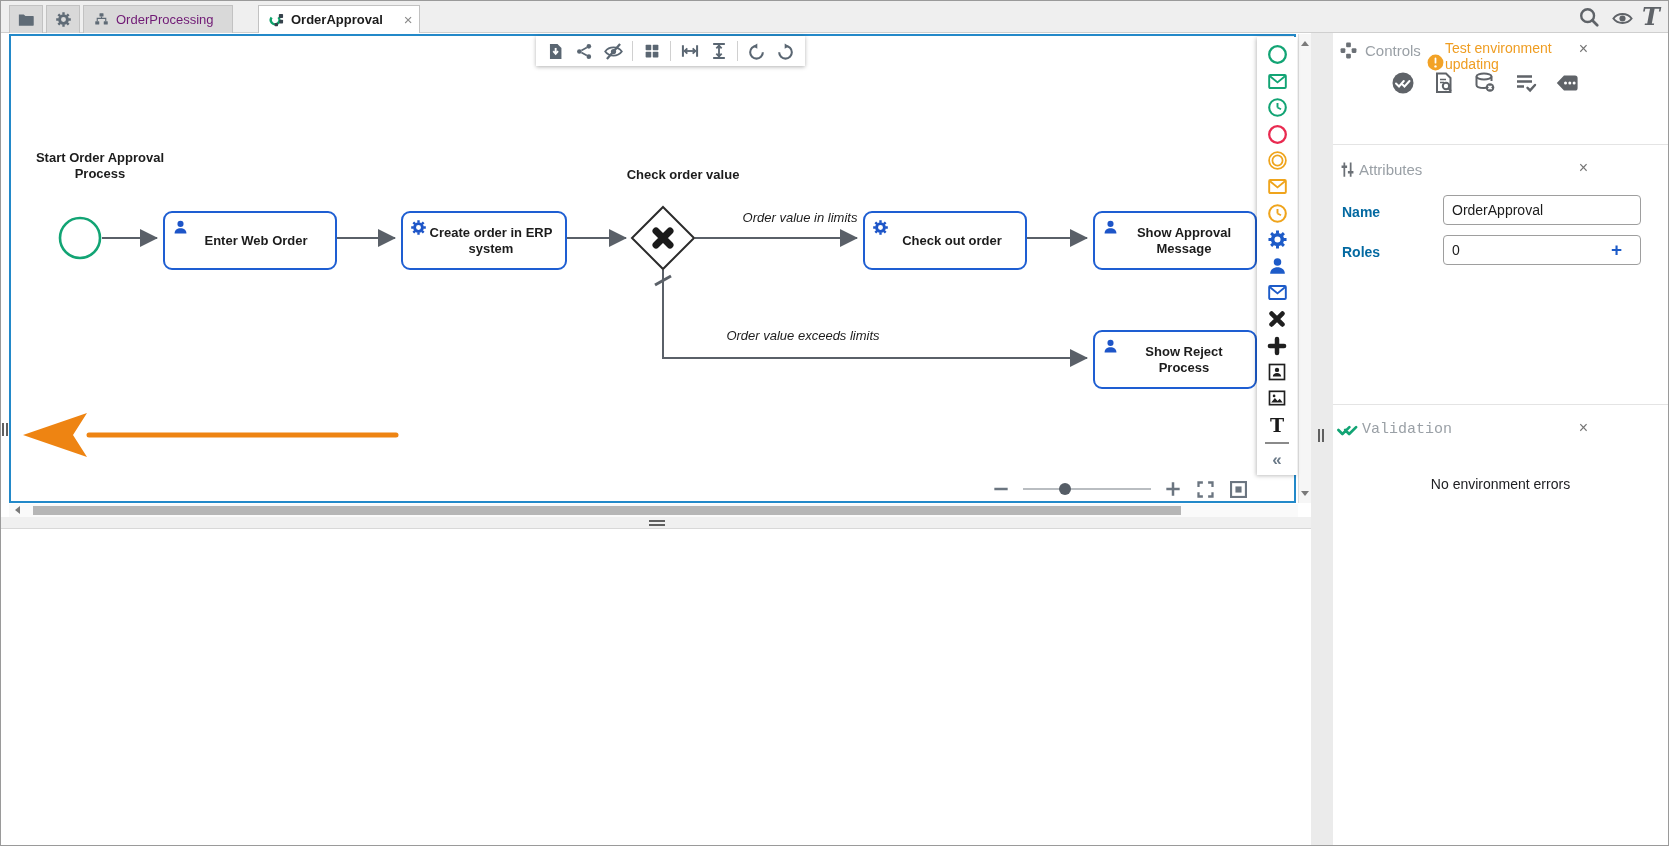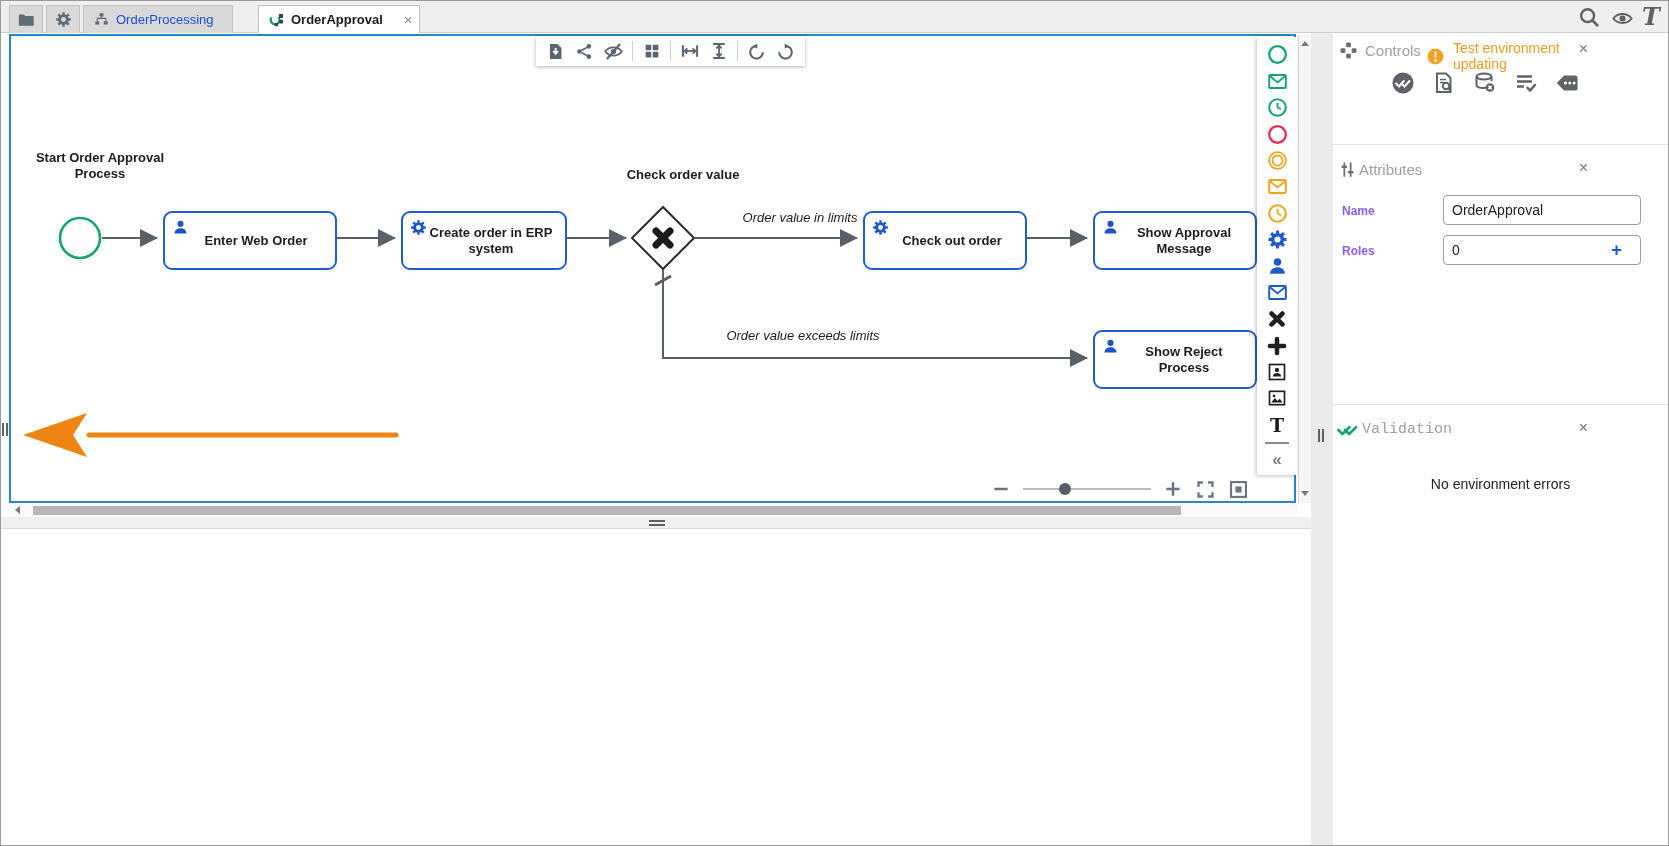--- a/index.html
+++ b/index.html
@@ -5,21 +5,21 @@
   html,body{margin:0;padding:0;background:#fff;}
   #win{position:relative;width:1667px;height:844px;border:1px solid #9a9a9a;
        font-family:"Liberation Sans",sans-serif;overflow:hidden;background:#fff;}
   .abs{position:absolute;box-sizing:border-box;}
   svg.ic{display:block;}
   
   #topbar{left:0;top:0;width:1667px;height:32px;background:#efefef;border-bottom:1px solid #cfcfcf;}
   .minitab{top:4px;height:28px;background:#d9d9d9;border:1px solid #c2c2c2;border-bottom:none;
            display:flex;align-items:center;justify-content:center;color:#5f6b76;cursor:pointer;}
   .tab{top:4px;height:28px;display:flex;align-items:center;gap:7px;padding:0 10px;cursor:pointer;}
-  .tab.inactive{background:#d9d9d9;border:1px solid #c2c2c2;border-bottom:none;color:#1d4ed8;}
+  .tab.inactive{background:#d9d9d9;border:1px solid #c2c2c2;border-bottom:none;color:#701a75;}
   .tab.active{background:#ffffff;border:1px solid #c2c2c2;border-bottom:none;color:#1c1c1c;font-weight:bold;}
   .tab .lbl{font-size:13px;white-space:nowrap;}
   .tabclose{color:#8a8a8a;font-size:15px;margin-left:14px;cursor:pointer;font-weight:normal;}
   .tb-right{color:#5f6368;}
   #logo{font-family:"DejaVu Serif","Liberation Serif",serif;font-style:italic;font-weight:bold;
         font-size:24px;color:#5f6368;}
   
   #canvas{left:8px;top:33px;width:1287px;height:469px;border:2px solid #2389c9;background:#fff;}
   .task{position:absolute;border:2px solid #1e5ed2;border-radius:9px;background:#fff;
         display:flex;align-items:center;justify-content:center;text-align:center;
@@ -59,25 +59,25 @@
   .vgrip{display:flex;gap:2px;}
   .vgrip i{display:block;width:2px;height:13px;background:#606060;}
   .hgrip i{display:block;width:16px;height:2px;background:#606060;margin:2px 0;}
   #bottomband{left:0;top:516px;width:1310px;height:11px;background:#f0f0f0;}
   #bottompane{left:0;top:527px;width:1310px;height:317px;background:#fff;border-top:1px solid #d8d8d8;}
   
   #rpanel{left:1332px;top:32px;width:269px;height:812px;background:#fff;}
   .sec-title{font-size:15px;color:#9aa0a6;}
   .xclose{position:absolute;right:14px;color:#757575;font-size:16px;cursor:pointer;line-height:16px;}
   .divider{position:absolute;left:0;width:335px;height:0;border-top:1px solid #e4e4e4;}
-  .fieldlbl{position:absolute;font-size:12px;font-weight:bold;color:#8b5cf6;}
+  .fieldlbl{position:absolute;font-size:14px;font-weight:bold;color:#0369a1;}
   .field{position:absolute;height:28px;border:1px solid #9e9e9e;border-radius:4px;font-size:14px;
          padding:0 8px;font-family:"Liberation Sans",sans-serif;color:#1c1c1c;outline:none;background:#fff;}
   .addbtn{position:absolute;color:#1d5bc8;font-size:19px;font-weight:bold;cursor:pointer;}
-  #warnrow{display:flex;align-items:center;gap:8px;}
+  #warnrow{display:flex;align-items:flex-end;gap:0;}
   #warntxt{color:#ef9d22;font-size:14px;}
   .aicon{color:#5f6368;cursor:pointer;}
 </style>
 </head>
 <body>
 
 <svg width="0" height="0" style="position:absolute">
   <defs>
     <symbol id="i-person" viewBox="0 0 20 20">
         <circle cx="10" cy="5.8" r="3.6" fill="currentColor"></circle>

